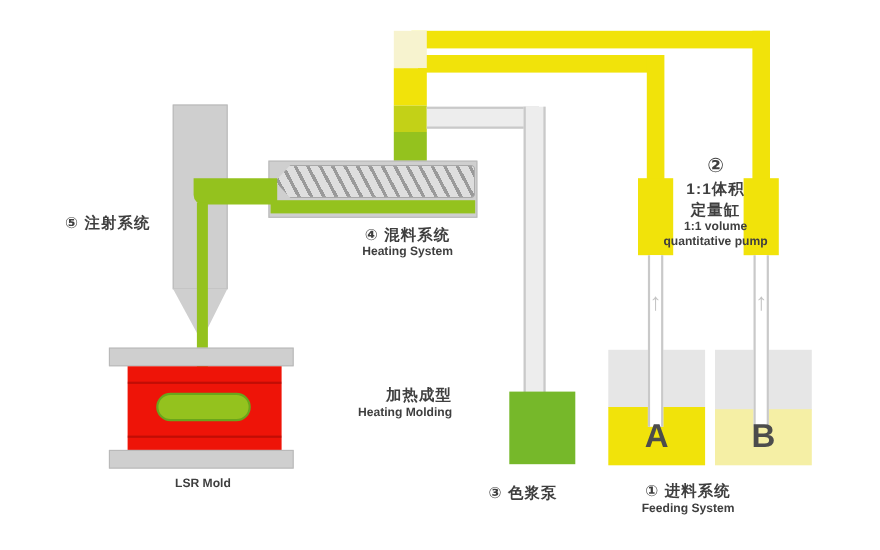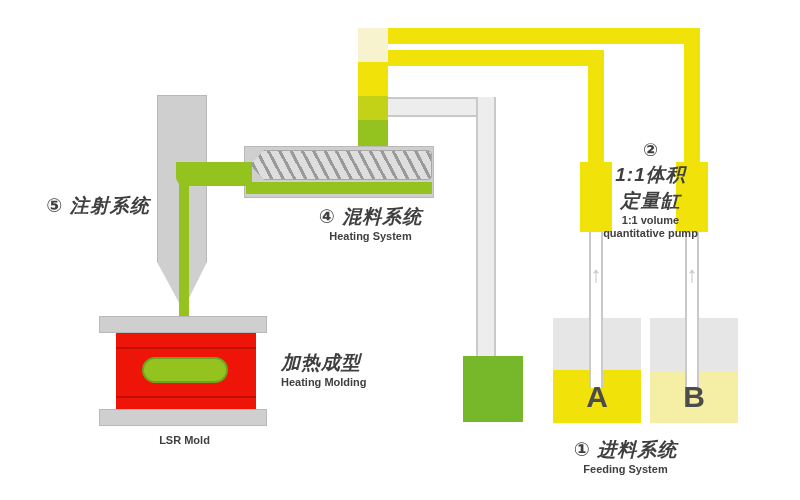--- a/index.html
+++ b/index.html
@@ -25,24 +25,24 @@
   }
   .green-fill{background:var(--lime);}
   .green-dark{background:var(--green);}
   .elbow{background:var(--lime);border-bottom-left-radius:9px;}
   .capsule{background:var(--lime);border-radius:13px;border:2px solid #6aa51c;box-sizing:border-box;}
   .red-block{background:var(--red);}
   .red-line{background:rgba(110,0,0,.35);}
   .ltgray{background:var(--lightgray);}
   
   .lbl{text-align:center;font-weight:bold;color:var(--text);}
-  .lbl .zh{font-size:19px;line-height:1.35;letter-spacing:1px;font-style:italic;}
+  .lbl .zh{font-size:14px;line-height:1.35;letter-spacing:1px;}
   .lbl .en{font-size:11px;line-height:1.25;}
   .lbl .num{font-size:18px;line-height:1.3;}
-  .lbl-left{text-align:left;}
+  .lbl-left{text-align:right;}
   .big-letter{font-size:30px;font-weight:bold;color:#4c4c4c;text-align:center;}
   .arrow{color:#c4c4c4;font-size:22px;font-weight:bold;text-align:center;line-height:1;}
 </style>
 </head>
 <body>
 
 <div class="canvas">
 
   <div class="abs pipe-yellow" style="left:374px;top:28px;width:326px;height:16px;"></div>
   <div class="abs pipe-yellow" style="left:684px;top:28px;width:16px;height:140px;"></div>
@@ -105,20 +105,21 @@
 
   <div class="abs lbl" style="left:593px;top:139px;width:115px;">
     <div class="num">②</div>
     <div class="zh">1:1体积</div>
     <div class="zh">定量缸</div>
     <div class="en">1:1 volume</div>
     <div class="en">quantitative pump</div>
   </div>
 
   <div class="abs lbl" style="left:413px;top:439px;width:125px;">
+    <div class="zh">③ 色浆泵</div>
   </div>
 
   <div class="abs lbl" style="left:553px;top:437px;width:145px;">
     <div class="zh">① 进料系统</div>
     <div class="en">Feeding System</div>
   </div>
 
   <div class="abs lbl" style="left:112px;top:434px;width:145px;">
     <div class="en">LSR Mold</div>
   </div>

